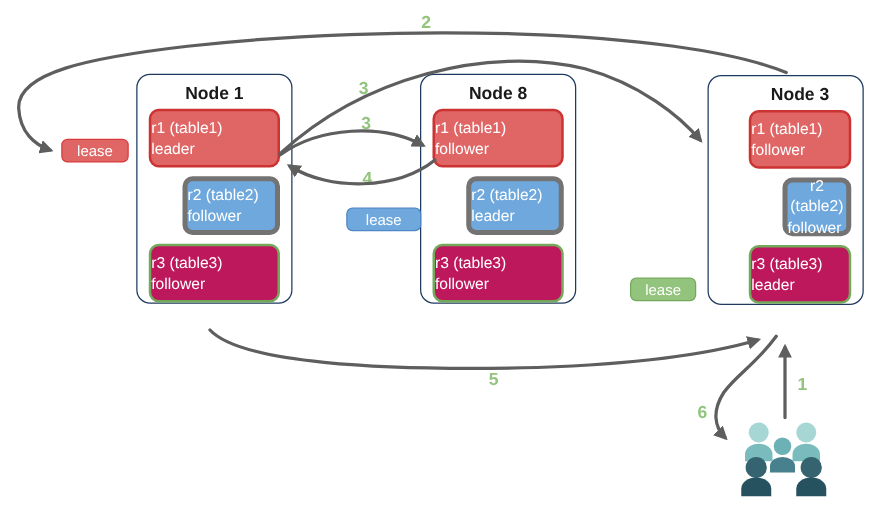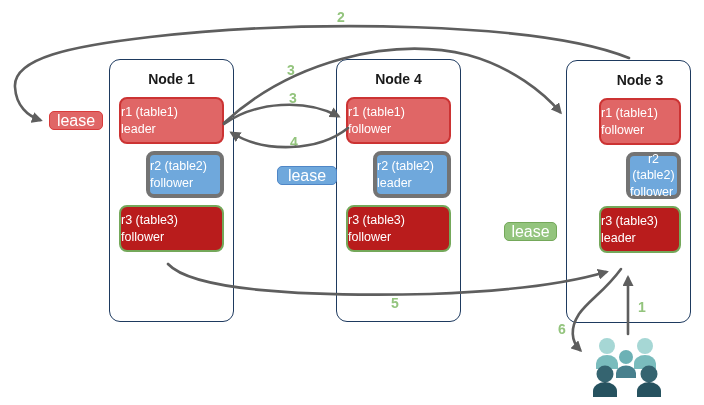--- a/index.html
+++ b/index.html
@@ -1,36 +1,36 @@
 <!DOCTYPE html>
 <html><head>
 <meta charset="utf-8">
 <style>
   html,body{margin:0;padding:0;background:#ffffff;}
   .canvas{position:relative;width:704px;height:405px;background:#ffffff;overflow:hidden;
           font-family:"Liberation Sans","DejaVu Sans",sans-serif;}
   
-  .node{position:absolute;width:125px;height:263px;background:#ffffff;
+  .node{position:absolute;width:125px;height:184px;background:#ffffff;
         border:1.5px solid #1e3a5f;border-radius:11px;box-sizing:border-box;z-index:1;
         display:flex;flex-direction:column;}
   .node-title{height:37px;display:flex;align-items:center;justify-content:center;
               font-size:14px;font-weight:700;color:#1a1a1a;}
   .replicas{display:flex;flex-direction:column;gap:7px;padding:0 9px;}
   .replica{height:47px;border-radius:8px;box-sizing:border-box;display:flex;flex-direction:column;
            align-items:flex-start;justify-content:center;color:#ffffff;font-size:12.5px;line-height:1.3;
            text-align:center;}
   .box-red{background:#e06666;border:2px solid #cc3333;}
   .box-blue{background:#6fa8dc;border:4px solid #737373;margin-left:27px;}
-  .box-green{background:#b91c1c;border:2px solid #74a85a;}
+  .box-green{background:#be185d;border:2px solid #74a85a;}
   #node1{left:109px;top:59px;}
   #node2{left:336px;top:59px;}
   #node3{left:566px;top:60px;padding-left:23px;}
   
   .lease{position:absolute;height:19px;border-radius:5px;box-sizing:border-box;z-index:2;
-         display:flex;align-items:center;justify-content:center;color:#ffffff;font-size:16px;}
+         display:flex;align-items:center;justify-content:center;color:#ffffff;font-size:12px;}
   #lease-red{left:49px;top:111px;width:54px;background:#e06666;border:1.5px solid #d93b3b;}
   #lease-blue{left:277px;top:166px;width:60px;background:#6fa8dc;border:1.5px solid #4f86c6;}
   #lease-green{left:504px;top:222px;width:53px;background:#93c47d;border:1.5px solid #74a85a;}
   
   .step{position:absolute;width:16px;text-align:center;font-size:14px;font-weight:700;
         color:#93c47d;z-index:3;}
   #step2{left:333px;top:9px;}
   #step3a{left:283px;top:62px;}
   #step3b{left:285px;top:90px;}
   #step4{left:286px;top:134px;}
@@ -58,21 +58,21 @@
         <span>follower</span>
       </div>
       <div class="replica box-green">
         <span>r3 (table3)</span>
         <span>follower</span>
       </div>
     </div>
   </div>
 
   <div class="node" id="node2">
-    <div class="node-title">Node 4</div>
+    <div class="node-title">Node 8</div>
     <div class="replicas">
       <div class="replica box-red">
         <span>r1 (table1)</span>
         <span>follower</span>
       </div>
       <div class="replica box-blue">
         <span>r2 (table2)</span>
         <span>leader</span>
       </div>
       <div class="replica box-green">

